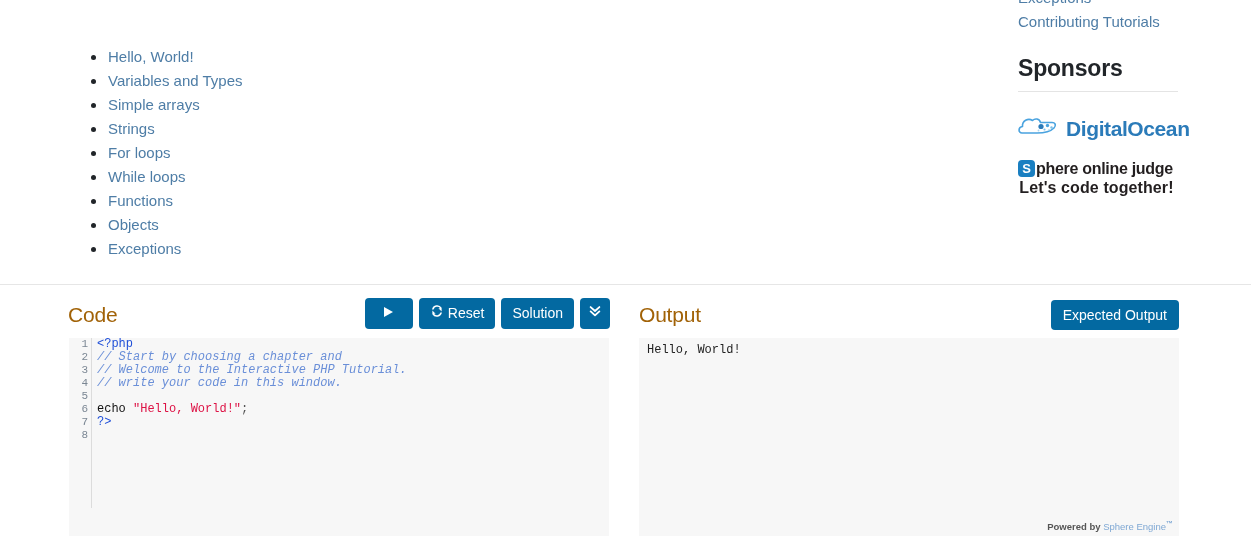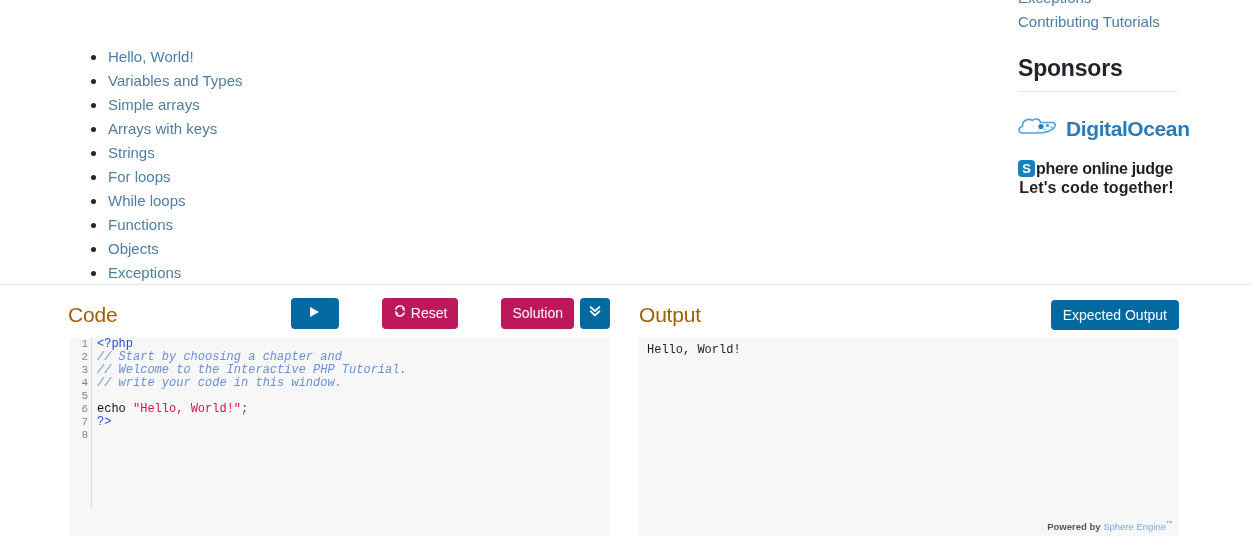--- a/index.html
+++ b/index.html
@@ -209,21 +209,21 @@
     border: none;
     border-radius: 4px;
     font-family: "Liberation Sans", sans-serif;
     font-size: 14px;
     color: #ffffff;
     cursor: pointer;
     white-space: nowrap;
     line-height: 31px;
   }
   .btn-green { background: #0369a1; flex-direction: column; }
-  .btn-blue  { background: #be185d; margin-left: 37px; }
+  .btn-blue  { background: #0369a1; }
   .btn-icon-only { padding: 0 8px; }
 
   #expected-output-button {
     position: absolute;
     right: 0;
     top: 5px;
     height: 30px;
     padding: 0 12px;
     border: none;
     border-radius: 4px;
@@ -317,21 +317,20 @@
 </head>
 <body>
 
 <div id="top-section">
 
 
   <ul id="basics-list">
     <li><a href="#">Hello, World!</a></li>
     <li><a href="#">Variables and Types</a></li>
     <li><a href="#">Simple arrays</a></li>
-    <li><a href="#">Arrays with keys</a></li>
     <li><a href="#">Strings</a></li>
     <li><a href="#">For loops</a></li>
     <li><a href="#">While loops</a></li>
     <li><a href="#">Functions</a></li>
     <li><a href="#">Objects</a></li>
     <li><a href="#">Exceptions</a></li>
   </ul>
 
   <div id="right-rail">
     <a href="#" class="rail-link">Exceptions</a>

